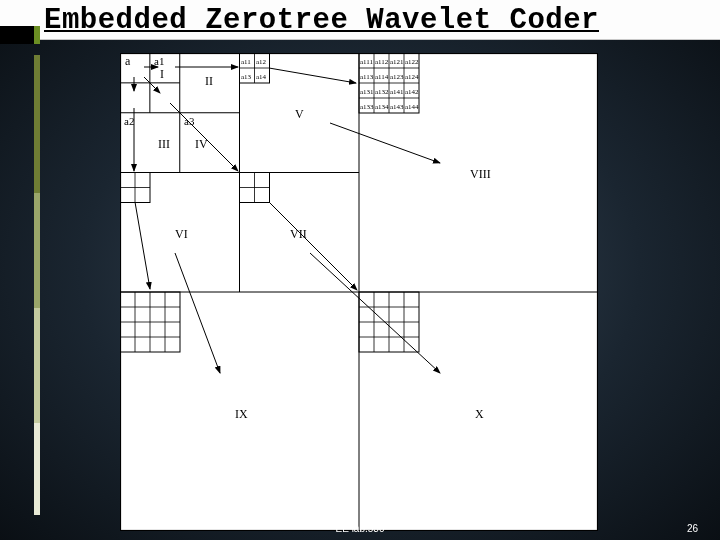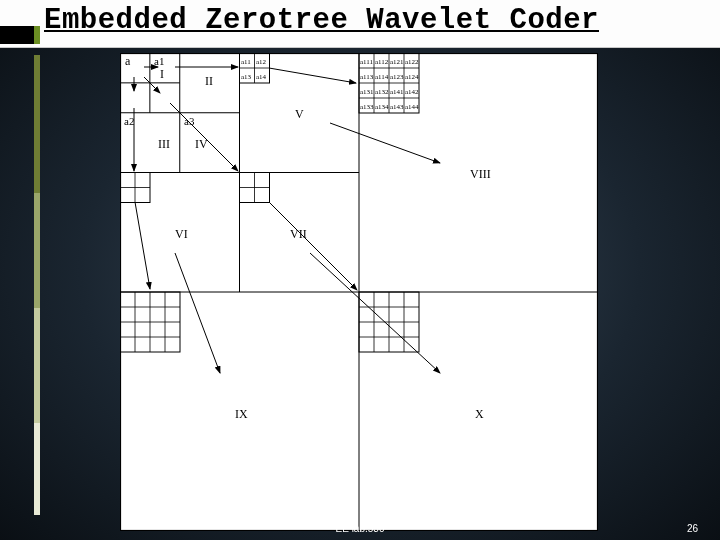--- a/index.html
+++ b/index.html
@@ -7,21 +7,21 @@
   body {
     background: radial-gradient(ellipse at center, #3a4a5a 0%, #1a2530 55%, #0a0f14 100%);
     font-family: "Segoe UI", Arial, sans-serif;
     position: relative;
     overflow: hidden;
   }
   .slide { position: relative; width: 720px; height: 540px; }
   .title-area {
     position: absolute;
     top: 0; left: 0;
-    width: 720px; height: 48px;
+    width: 720px; height: 40px;
     background: #fdfdfd;
     border-bottom: 1px solid #c8c8c8;
   }
   .accent-strip {
     position: absolute;
     left: 0; top: 26px;
     width: 34px; height: 18px;
     background: #000;
   }
   .accent-color {

